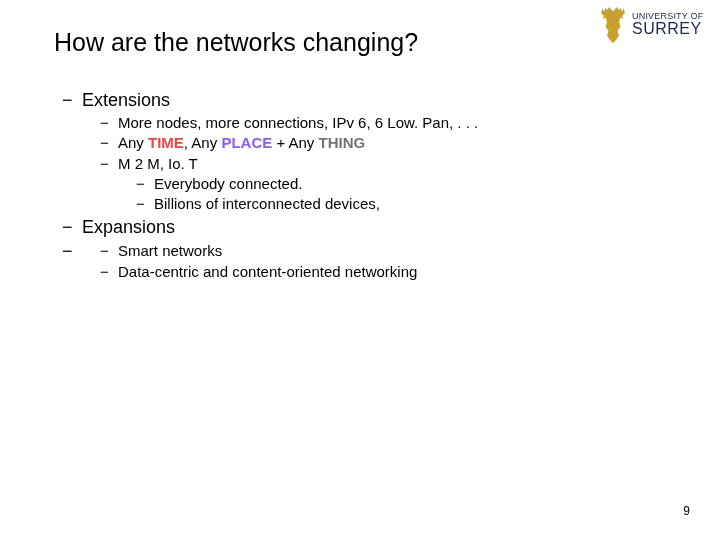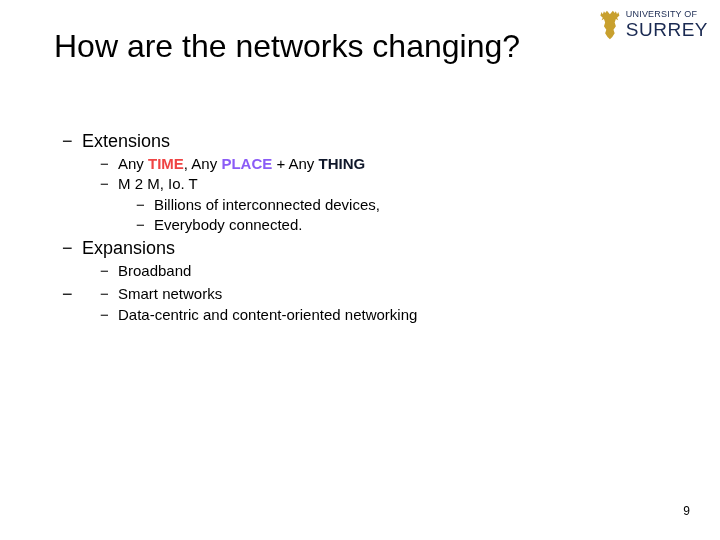--- a/index.html
+++ b/index.html
@@ -29,30 +29,30 @@
     height: 40px;
   }
   .logo-text {
     font-size: 9px;
     line-height: 1.05;
     color: #1a2a52;
     font-weight: 400;
     letter-spacing: 0.2px;
   }
   .logo-text .surrey {
-    font-size: 19px;
+    font-size: 16px;
     font-weight: 400;
     letter-spacing: 0.5px;
   }
   .title {
-    font-size: 32px;
+    font-size: 25px;
     font-weight: 400;
     color: #000;
     margin-top: 4px;
-    margin-bottom: 66px;
+    margin-bottom: 33px;
   }
   ul.lvl1 {
     list-style: none;
     padding-left: 8px;
   }
   ul.lvl1 > li {
     position: relative;
     padding-left: 20px;
     margin-bottom: 3px;
     font-size: 18px;
@@ -101,21 +101,21 @@
   }
   .pnum {
     position: absolute;
     bottom: 22px;
     right: 30px;
     font-size: 12px;
     color: #000;
   }
   .hl-blue { color: #ef4444; font-weight: bold; }
   .hl-green { color: #8b5cf6; font-weight: bold; }
-  .hl-red { color: #0f172a; font-weight: bold; }
+  .hl-red { color: #737373; font-weight: bold; }
 </style>
 </head>
 <body>
 
 <div class="logo">
   <svg class="logo-stag" viewBox="0 0 40 52">
     <path d="M20 8 L15 2 L12 6 L10 3 L8 8 L6 4 L4 10 L8 14 L6 18 L10 16 L12 22 L10 28 L14 34 L12 40 L16 46 L20 50 L24 46 L28 40 L26 34 L30 28 L28 22 L30 16 L34 18 L32 14 L36 10 L34 4 L32 8 L30 3 L28 6 L25 2 Z" fill="#c8a02e"></path>
   </svg>
   <div class="logo-text">
     <div>UNIVERSITY OF</div>
@@ -123,36 +123,34 @@
   </div>
 </div>
 
 <div class="slide">
   <h1 class="title">How are the networks changing?</h1>
 
   <ul class="lvl1">
     <li>
       <span>Extensions</span>
       <ul class="lvl2">
+        <li>More nodes, more connections, IPv 6, 6 Low. Pan, . . .</li>
         <li><span>Any </span><span class="hl-blue">TIME</span><span>, Any </span><span class="hl-green">PLACE</span><span> + </span><span>Any </span><span class="hl-red">THING</span></li>
         <li>
           <span>M 2 M, Io. T</span>
           <ul class="lvl3">
+            <li>Everybody connected.</li>
             <li>Billions of interconnected devices,</li>
-            <li>Everybody connected.</li>
           </ul>
         </li>
       </ul>
     </li>
 
     <li>
       <span>Expansions</span>
-      <ul class="lvl2">
-        <li>Broadband</li>
-      </ul>
     </li>
 
     <li>
       <ul class="lvl2">
         <li>Smart networks</li>
         <li>Data-centric and content-oriented networking</li>
       </ul>
     </li>
   </ul>
 </div>

